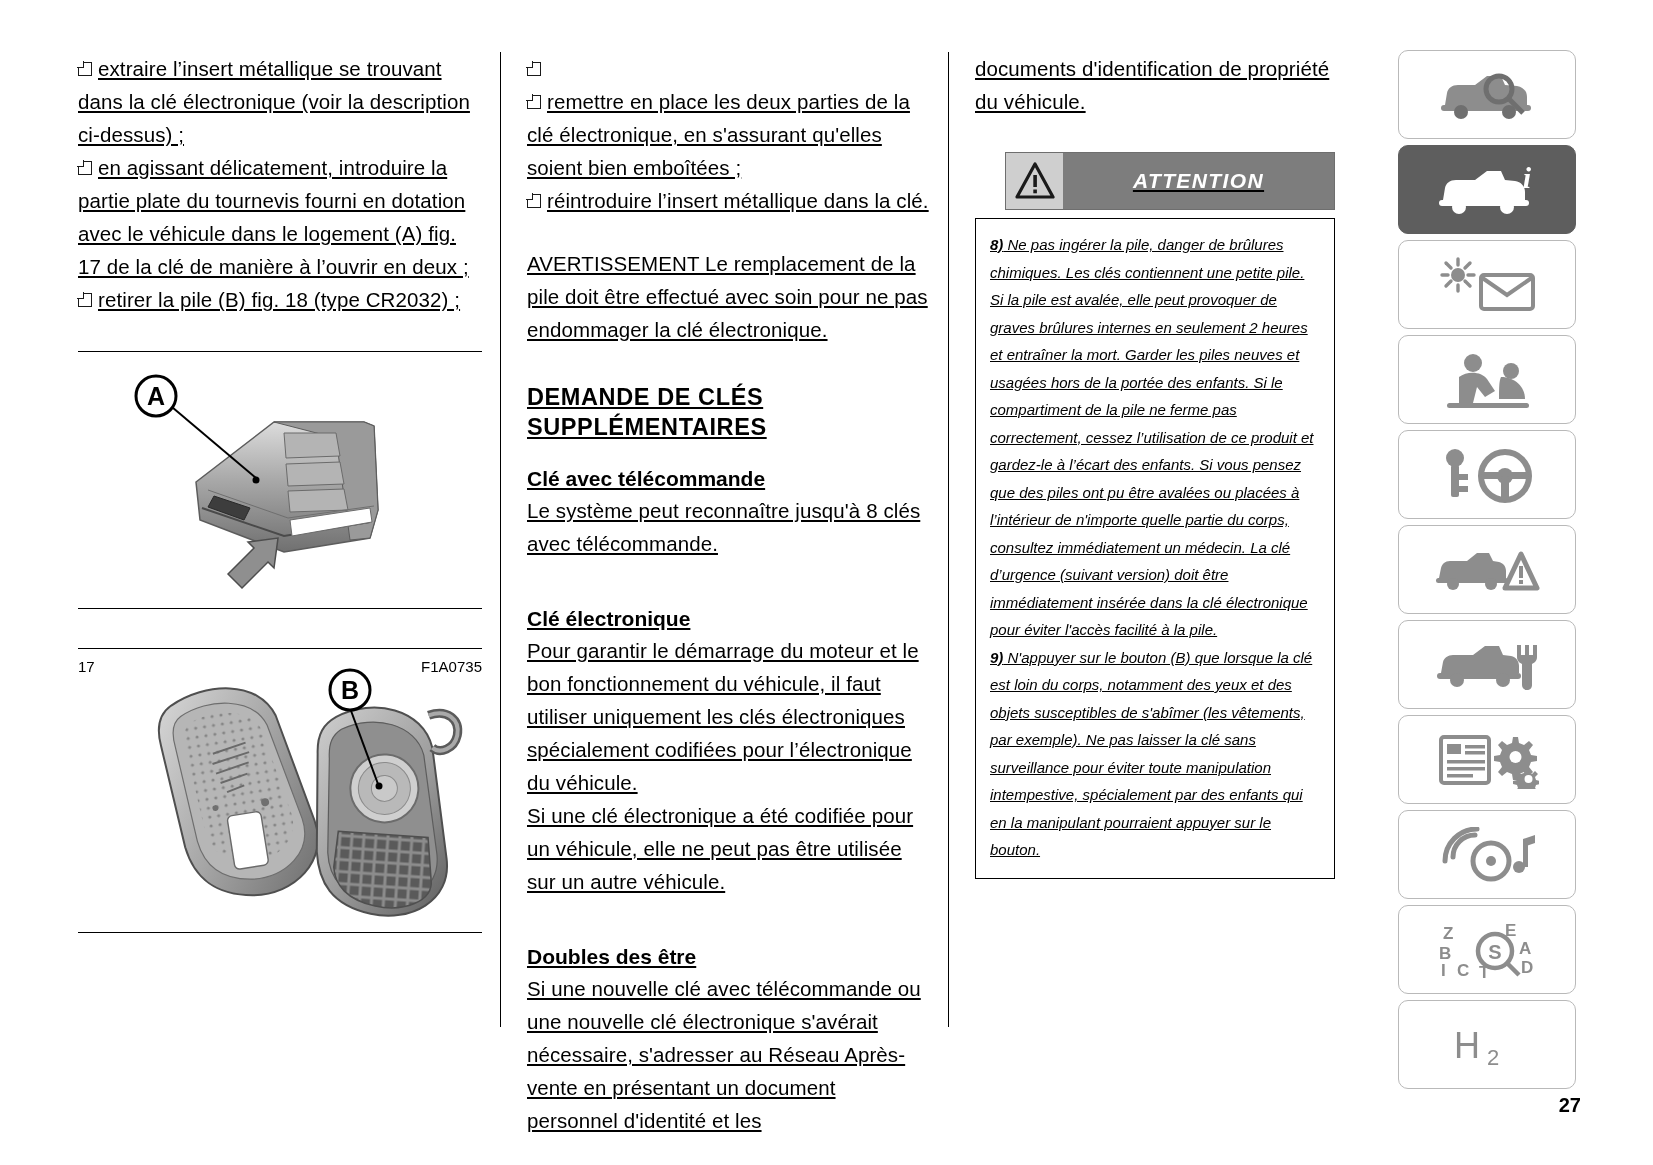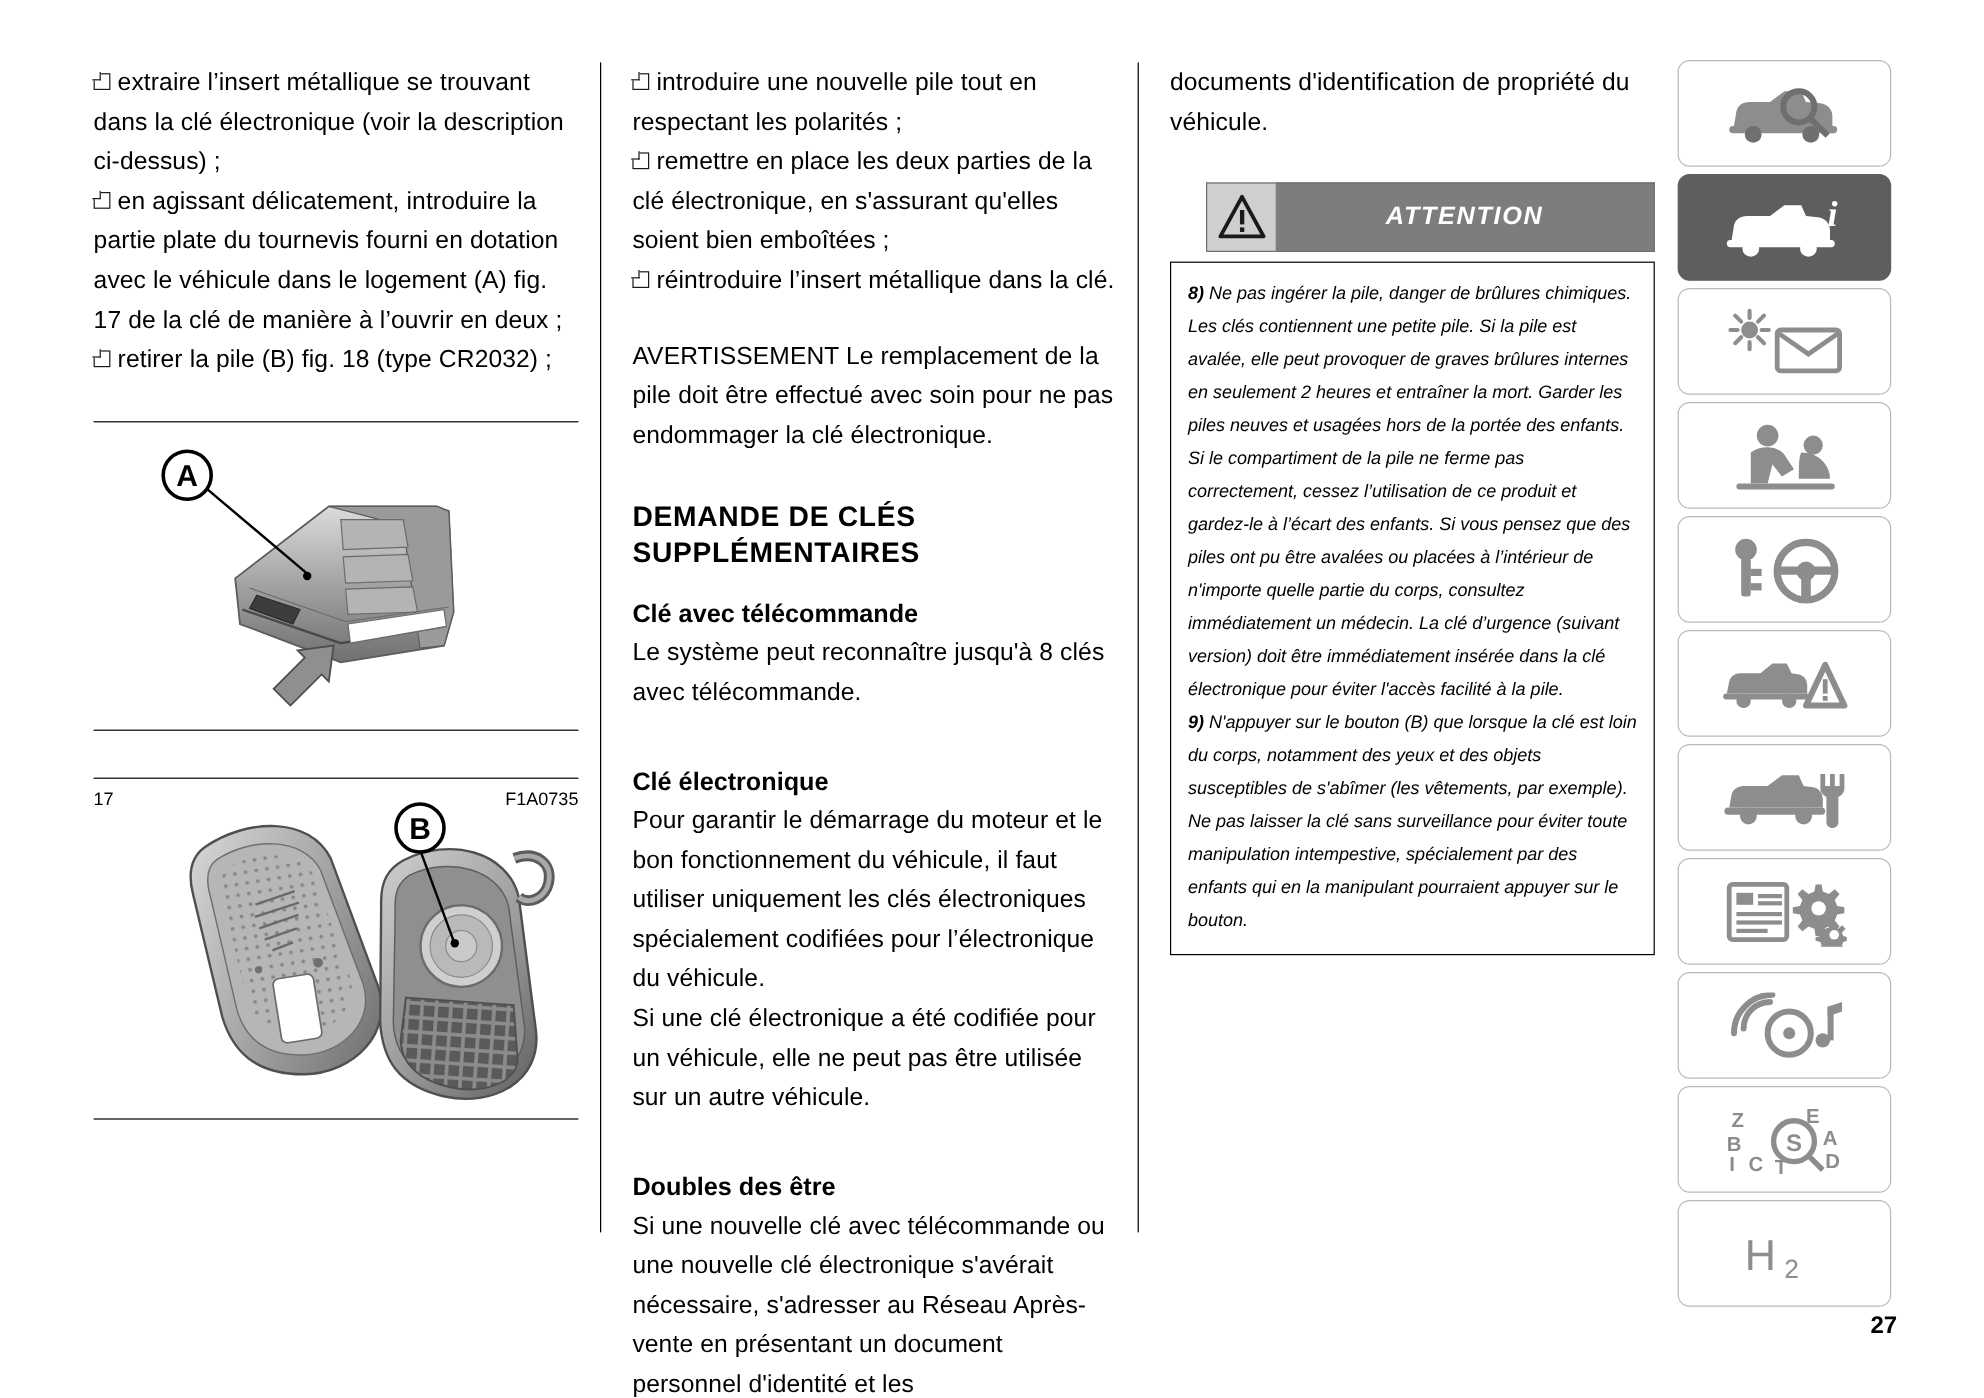--- a/index.html
+++ b/index.html
@@ -16,24 +16,25 @@
   .page {
     position: absolute;
     left: 0; top: 0;
     width: 1653px; height: 1165px;
   }
 
   
   .col {
     position: absolute;
     top: 52px;
+    text-decoration: underline;
   }
   .col1 { left: 78px;  width: 404px; }
   .col2 { left: 527px; width: 404px; }
-  .col3 { left: 975px; width: 404px; }
+  .col3 { left: 975px; width: 360px; }
 
   .vrule {
     position: absolute;
     top: 52px;
     width: 1px;
     height: 975px;
     background: #000;
   }
   .vrule.a { left: 500px; }
   .vrule.b { left: 948px; }
@@ -315,21 +316,21 @@
 
       <line x1="272" y1="50" x2="300" y2="126" stroke="#000" stroke-width="2"></line>
       <circle cx="301" cy="128" r="3.5" fill="#000"></circle>
       <circle cx="272" cy="32" r="20" fill="#ffffff" stroke="#000" stroke-width="3"></circle>
       <text x="272" y="41" font-family="Liberation Sans, sans-serif" font-size="25" font-weight="bold" text-anchor="middle" fill="#000">B</text>
     </svg>
   </div>
   <div class="fig-rule" style="top:932px;"></div>
 
   <div class="col col2">
-    <p class="body bullet-line"><span class="sq"><i></i></span><span>introduire une nouvelle pile tout en respectant les polarités ;</span></p>
+    <p class="body bullet-line"><span class="sq"><i></i></span></p>
     <p class="body bullet-line"><span class="sq"><i></i></span><span>remettre en place les deux parties de la clé électronique, en s'assurant qu'elles soient bien emboîtées ;</span></p>
     <p class="body bullet-line"><span class="sq"><i></i></span><span>réintroduire l’insert métallique dans la clé.</span></p>
 
     <div class="spacer-sm"></div>
     <p class="body">AVERTISSEMENT Le remplacement de la pile doit être effectué avec soin pour ne pas endommager la clé électronique.</p>
 
     <div class="spacer-md"></div>
     <h2 class="heading">DEMANDE DE CLÉS SUPPLÉMENTAIRES</h2>
 
     <h3 class="subheading">Clé avec télécommande</h3>

